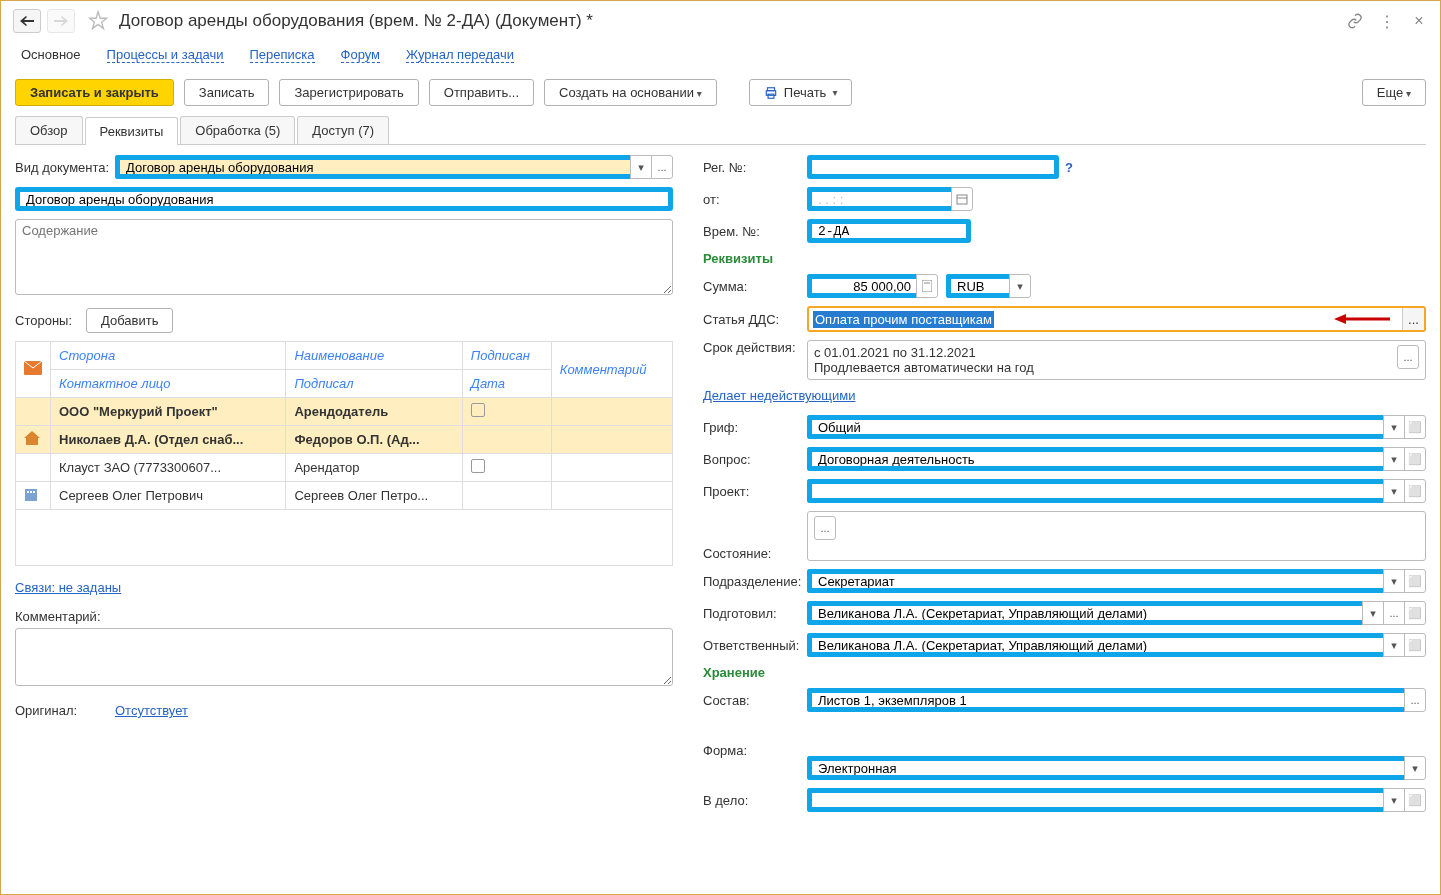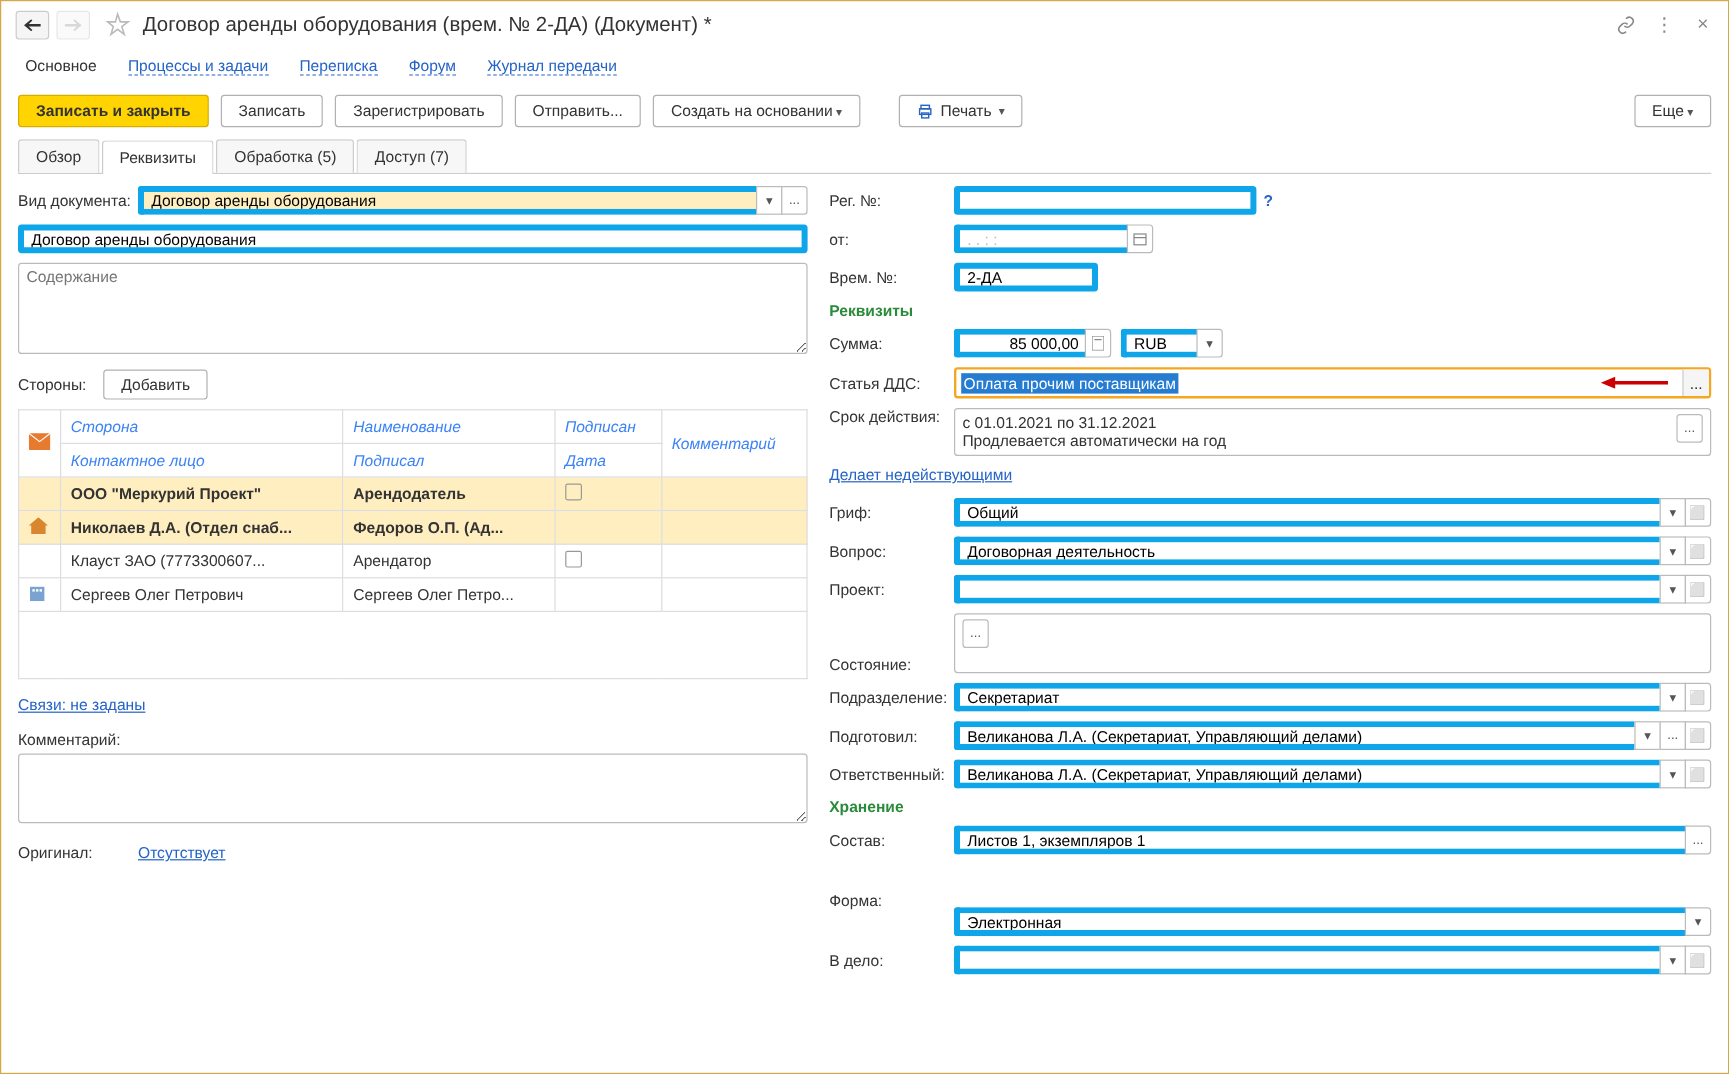--- a/index.html
+++ b/index.html
@@ -21,21 +21,21 @@
 .btn.primary { background: #ffd400; border-color: #d1ae00; font-weight: bold; }
 .btn.drop::after { content: " ▾"; font-size: 10px; color: #555; }
 .toolbar .spacer { flex: 1; }
 .btn.icon-left { display: inline-flex; align-items: center; gap: 6px; }
 .print-icon { display: inline-block; width: 14px; height: 14px; color: #2563c7; }
 
 .tabs { display: flex; border-bottom: 1px solid #ccc; margin: 0 14px; text-align: right; }
 .tab { padding: 6px 14px; border: 1px solid #ccc; border-bottom: none; border-radius: 3px 3px 0 0; margin-right: 2px; background: #f7f7f7; cursor: pointer; }
 .tab.active { background: #fff; position: relative; top: 1px; }
 
-.content { display: flex; padding: 10px 14px; gap: 18px; }
+.content { display: flex; padding: 10px 14px; gap: 30px; }
 .col-left { width: 658px; }
 .col-right { flex: 1; }
 
 .field-row { display: flex; align-items: center; margin-bottom: 8px; }
 .field-row .lbl { width: 100px; color: #333; }
 .field-row.right .lbl { width: 104px; }
 .input { border: 5px solid #0ea5e9; border-radius: 3px; padding: 3px 6px; height: 24px; background: #fff; }
 .input.yellow { background: #ffefc0; }
 .input.full { width: 100%; }
 .input.num { text-align: right; }
@@ -263,21 +263,21 @@
         <button class="btn-sm">
           <svg width="12" height="12" viewBox="0 0 12 12">
               <rect x="1" y="2" width="10" height="9" fill="none" stroke="#888"></rect>
               <line x1="1" y1="5" x2="11" y2="5" stroke="#888"></line>
             </svg>
         </button>
       </div>
     </div>
     <div class="field-row right">
       <div class="lbl">Врем. №:</div>
-      <input type="text" class="input" style="width: 120px;" value="2-ДА">
+      <input type="text" class="input" style="width: 164px; font-family: Liberation Mono, monospace;" value="2-ДА">
     </div>
 
     <div class="section-head">Реквизиты</div>
 
     <div class="field-row right">
       <div class="lbl">Сумма:</div>
       <div class="input-group">
         <input type="text" class="input num" style="width: 110px;" value="85 000,00">
         <button class="btn-sm">
           <svg width="10" height="12" viewBox="0 0 10 12">

